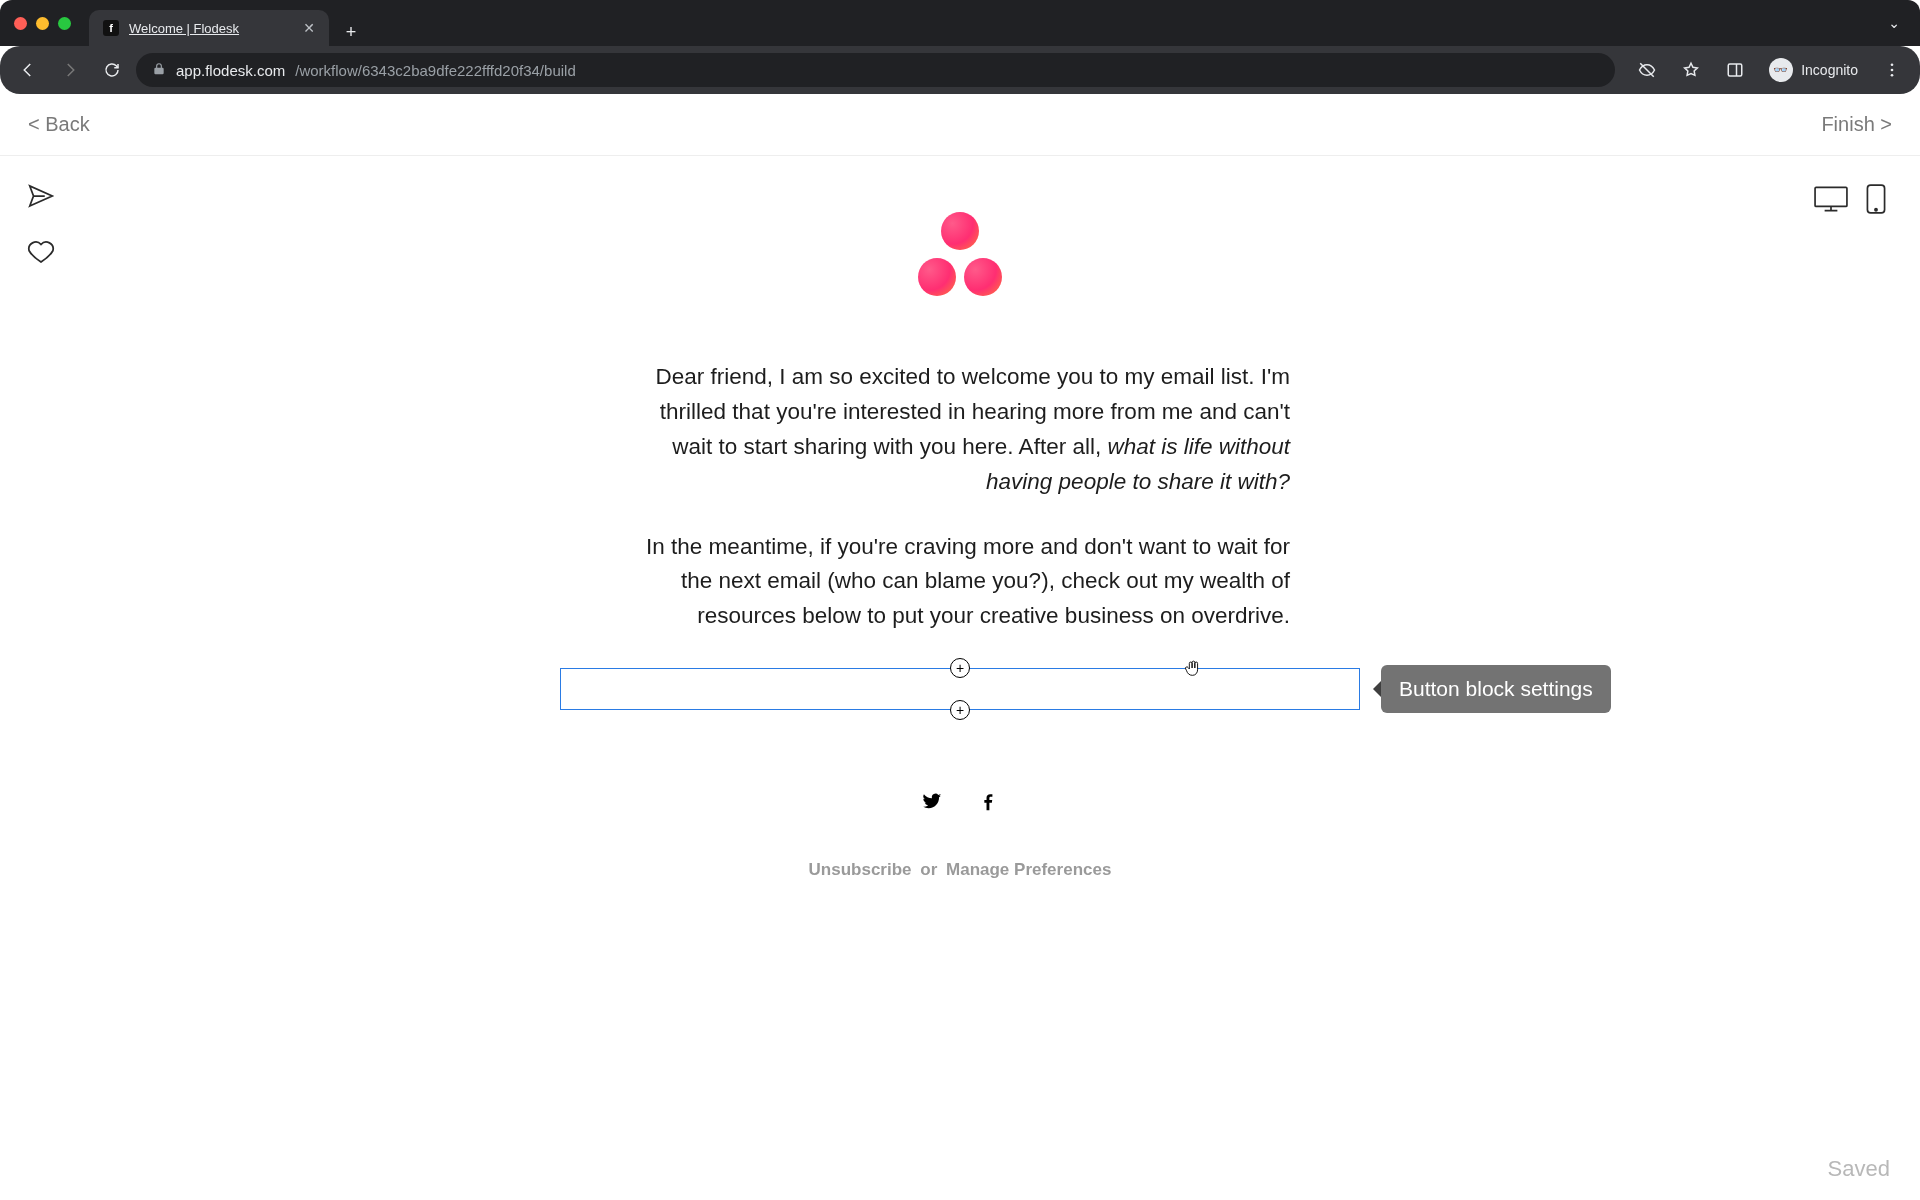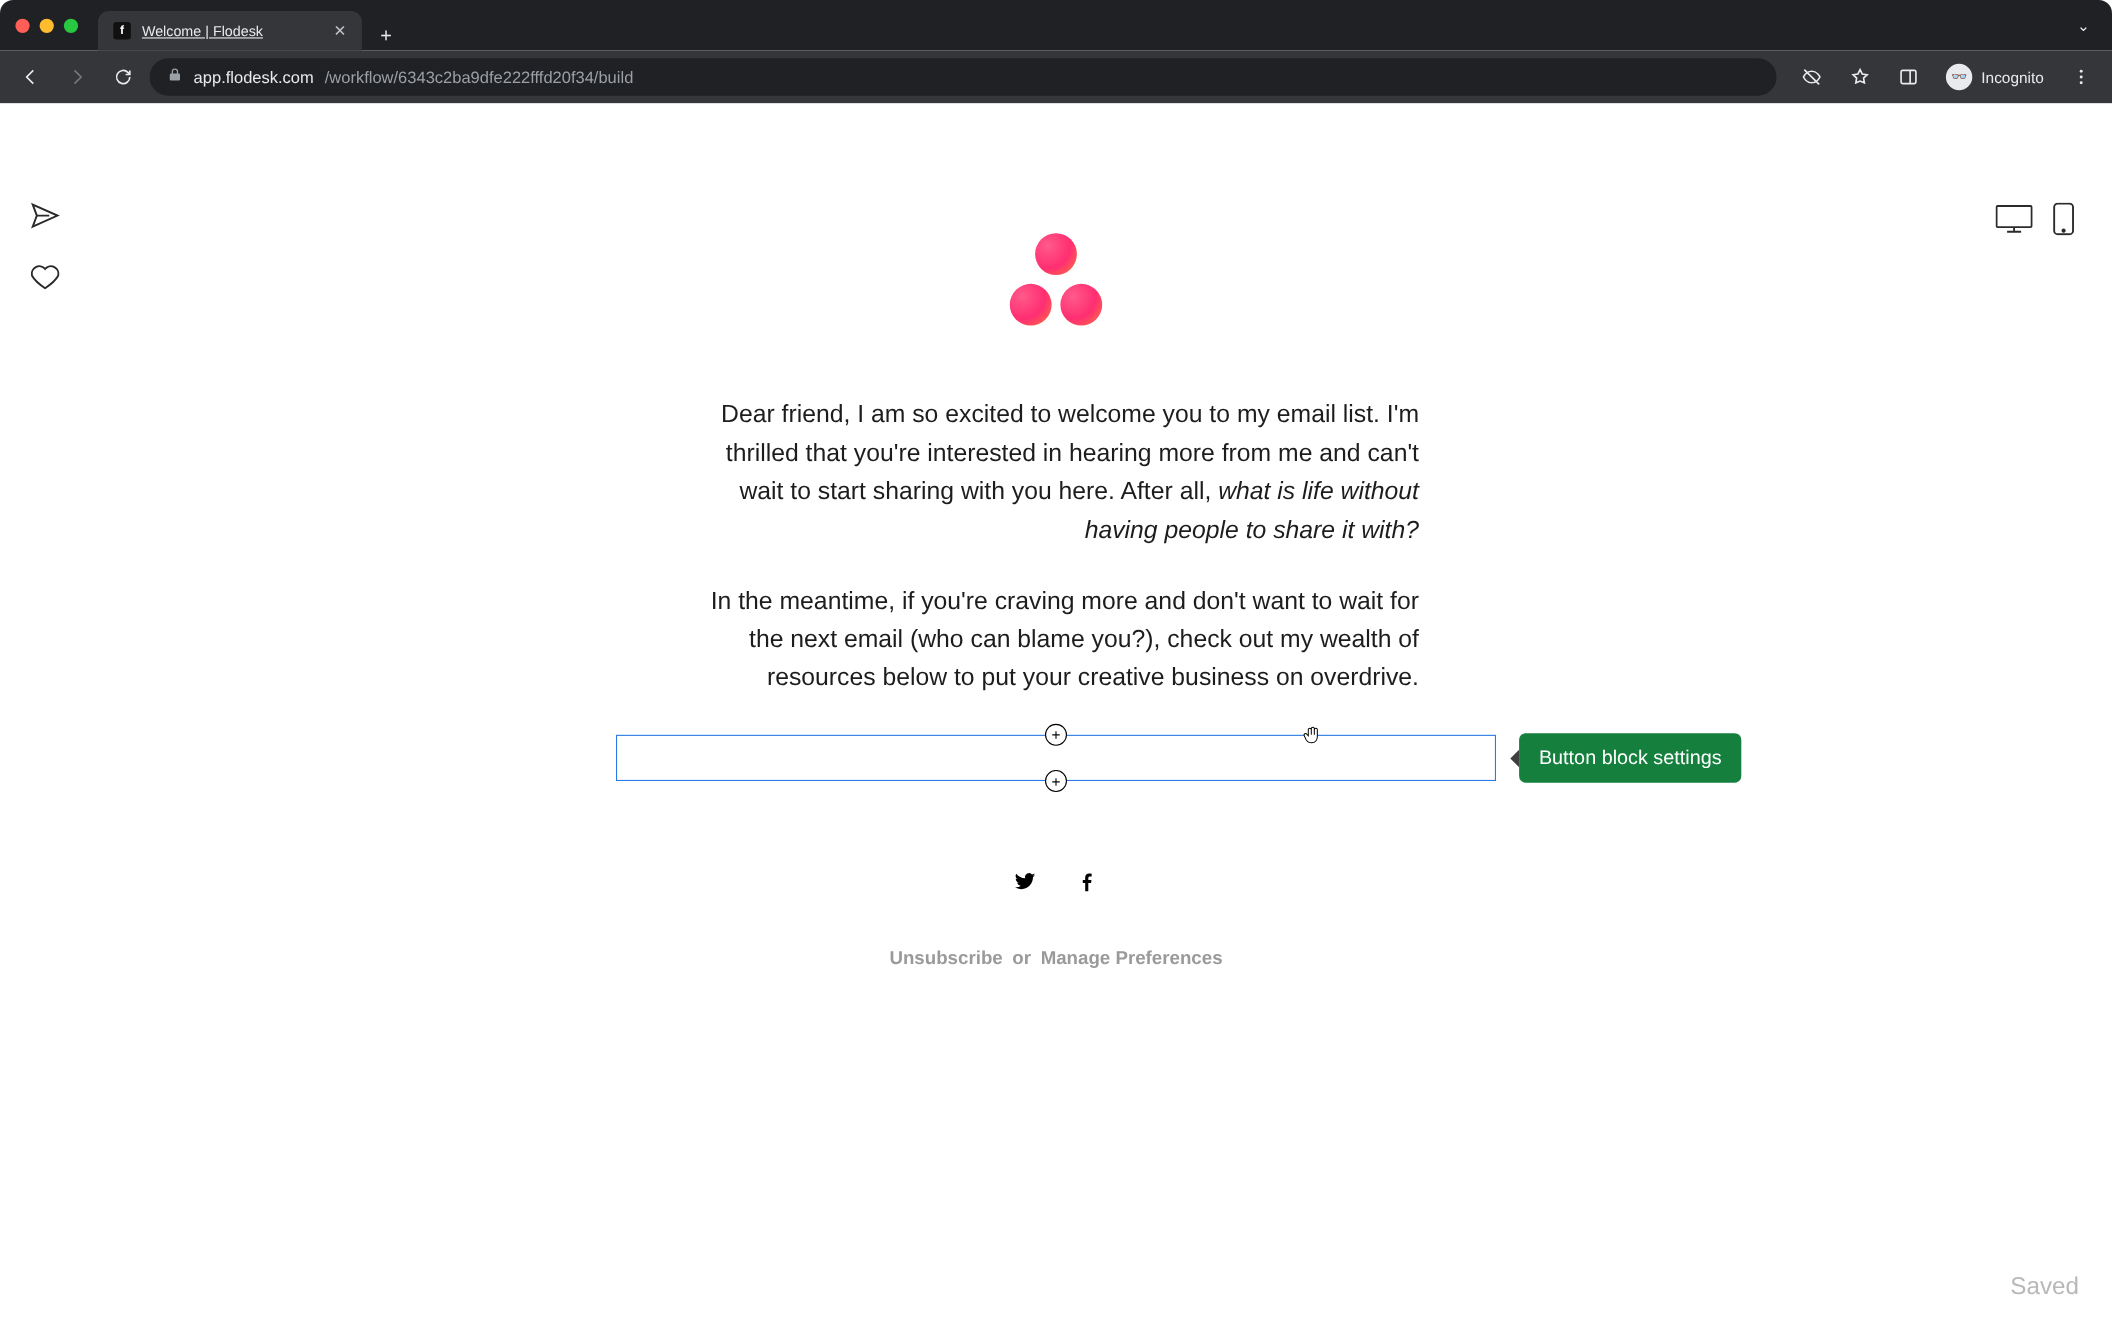--- a/index.html
+++ b/index.html
@@ -64,20 +64,21 @@
   .titlebar .spacer { flex: 1; }
   .chev-down { color: #e8eaed; font-size: 14px; margin-right: 6px; }
 
   .toolbar {
     height: 48px;
     background: #35363a;
     display: flex;
     align-items: center;
     padding: 0 10px;
     gap: 6px;
+    border-radius: 20px;
   }
   .nav-btn {
     width: 36px; height: 36px;
     display: flex; align-items: center; justify-content: center;
     color: #e8eaed; border-radius: 50%;
   }
   .nav-btn.dim { color: #777; }
   .nav-btn svg { width: 18px; height: 18px; }
   .addr {
     flex: 1;
@@ -221,24 +222,24 @@
     position: absolute;
     top: -12px; right: 155px;
     width: 22px; height: 22px;
   }
   .grab-cursor svg { width: 22px; height: 22px; fill: #000; }
 
   .tooltip {
     position: absolute;
     top: 50%; transform: translateY(-50%);
     left: calc(100% + 22px);
-    background: #15803d;
+    background: #737373;
     color: #fff;
     padding: 12px 18px;
-    font-size: 18px;
+    font-size: 21px;
     border-radius: 6px;
     white-space: nowrap;
   }
   .tooltip::before {
     content: "";
     position: absolute;
     left: -8px; top: 50%; transform: translateY(-50%);
     border: 8px solid transparent;
     border-right-color: #3f3f3f;
     border-left: none;
@@ -342,20 +343,24 @@
         <svg viewBox="0 0 24 24" fill="currentColor">
             <circle cx="12" cy="5" r="1.8"></circle>
             <circle cx="12" cy="12" r="1.8"></circle>
             <circle cx="12" cy="19" r="1.8"></circle>
           </svg>
       </div>
     </div>
   </div>
 
   <div class="app">
+    <div class="app-header">
+      <span class="link">&lt; Back</span>
+      <span class="link">Finish &gt;</span>
+    </div>
 
     <div class="left-rail">
       <div class="rail-icon">
         <svg viewBox="0 0 24 24">
             <path d="M3 20l18-8L3 4l3 8-3 8z"></path>
             <path d="M6 12h9"></path>
           </svg>
       </div>
       <div class="rail-icon">
         <svg viewBox="0 0 24 24">

